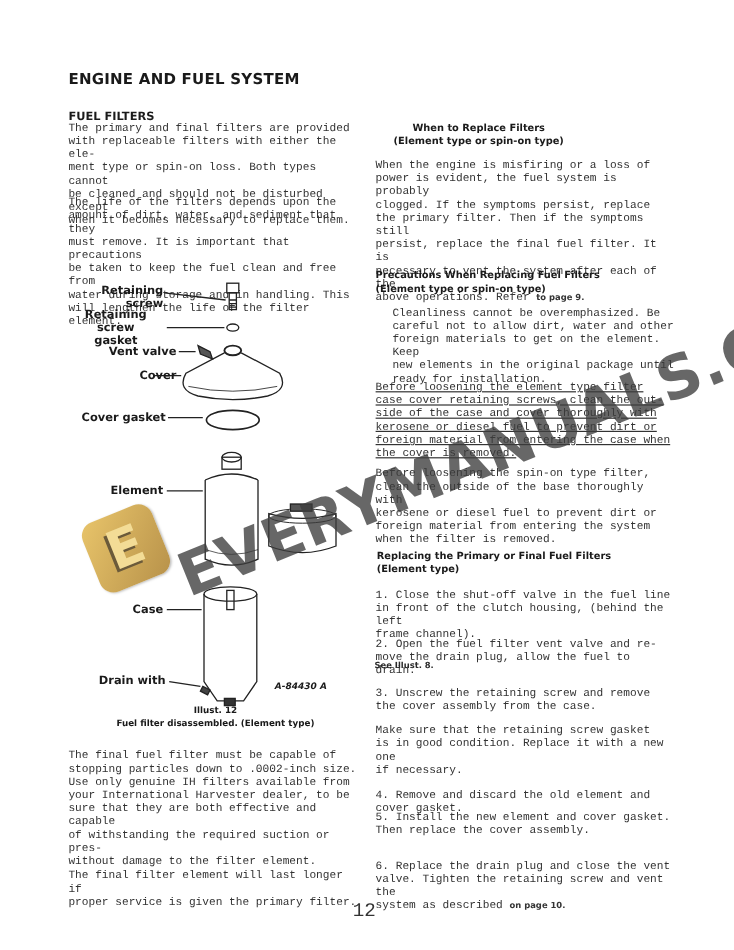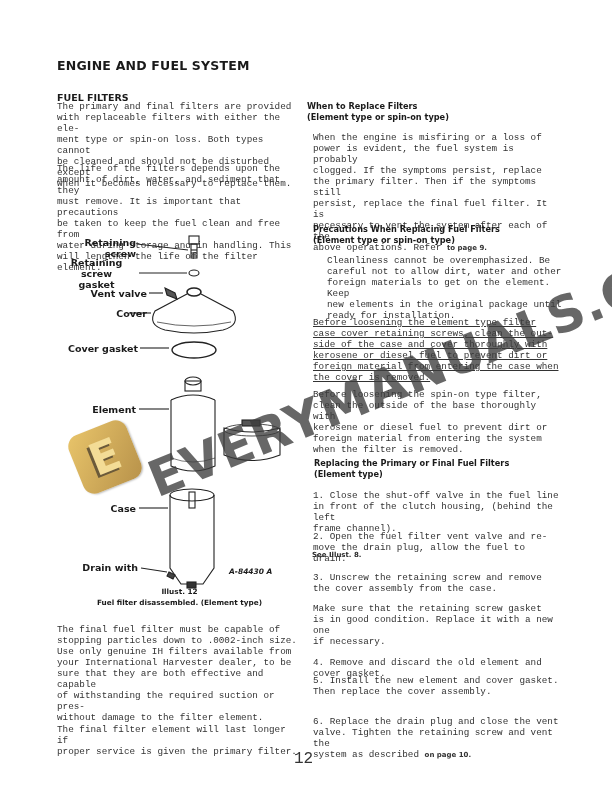--- a/index.html
+++ b/index.html
@@ -102,21 +102,21 @@
 <div class="abs serif para" style="left:57px; top:624px; width:245px;">    The final fuel filter must be capable of
 stopping particles down to .0002-inch size.
 Use only genuine IH filters available from
 your International Harvester dealer, to be
 sure that they are both effective and capable
 of withstanding the required suction or pres-
 without damage to the filter element.</div>
 <div class="abs serif para" style="left:57px; top:724px; width:245px;">    The final filter element will last longer if
 proper service is given the primary filter.</div>
 
-<div class="abs sans sub" style="left:307px; top:101px;">When to Replace Filters
+<div class="abs sans sub" style="left:328px; top:101px;text-align:center;">When to Replace Filters
 (Element type or spin-on type)</div>
 <div class="abs serif para" style="left:313px; top:132px; width:250px;"><span>    When the engine is misfiring or a loss of
 power is evident, the fuel system is probably
 clogged. If the symptoms persist, replace
 the primary filter. Then if the symptoms still
 persist, replace the final fuel filter. It is
 necessary to vent the system after each of the
 above operations. Refer </span><span class="inlineref">to page 9.</span></div>
 
 <div class="abs sans sub" style="left:313px; top:224px;">Precautions When Replacing Fuel Filters

